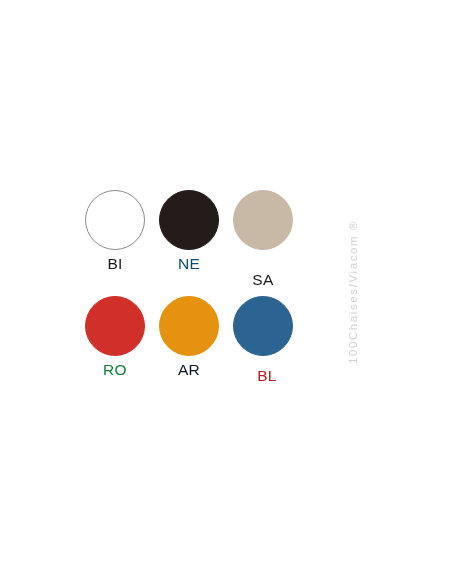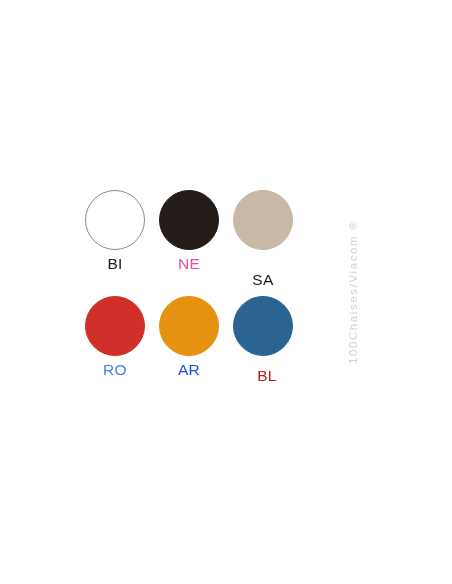--- a/index.html
+++ b/index.html
@@ -100,41 +100,41 @@
 
     <div class="swatch-row row-1">
 
       <div class="swatch-cell">
         <div class="swatch-disc" style="background: rgb(255, 255, 255); border: 1px solid rgb(140, 140, 140);"></div>
         <div class="swatch-label" style="color: rgb(26, 26, 26);">BI</div>
       </div>
 
       <div class="swatch-cell">
         <div class="swatch-disc" style="background: rgb(35, 28, 24); border: 1px solid rgb(35, 28, 24);"></div>
-        <div class="swatch-label" style="color: #ec4899;">NE</div>
+        <div class="swatch-label" style="color: #0c4a6e;">NE</div>
       </div>
 
 
       <div class="swatch-cell">
         <div class="swatch-disc" style="background: rgb(200, 185, 166); border: 1px solid rgb(200, 185, 166);"></div>
         <div class="swatch-label" style="color: rgb(26, 26, 26); margin-top: 22px;">SA</div>
       </div>
 
     </div>
 
     <div class="swatch-row row-2">
 
       <div class="swatch-cell">
         <div class="swatch-disc" style="background: rgb(209, 47, 42); border: 1px solid rgb(209, 47, 42);"></div>
-        <div class="swatch-label" style="color: #3b82f6;">RO</div>
+        <div class="swatch-label" style="color: #15803d;">RO</div>
       </div>
 
       <div class="swatch-cell">
         <div class="swatch-disc" style="background: rgb(228, 146, 15); border: 1px solid rgb(228, 146, 15);"></div>
-        <div class="swatch-label" style="color: #1d4ed8;">AR</div>
+        <div class="swatch-label" style="color: #0f172a;">AR</div>
       </div>
 
 
       <div class="swatch-cell nudge-label">
         <div class="swatch-disc" style="background: rgb(44, 100, 145); border: 1px solid rgb(44, 100, 145);"></div>
         <div class="swatch-label" style="color: #b91c1c;">BL</div>
       </div>
 
     </div>
 

